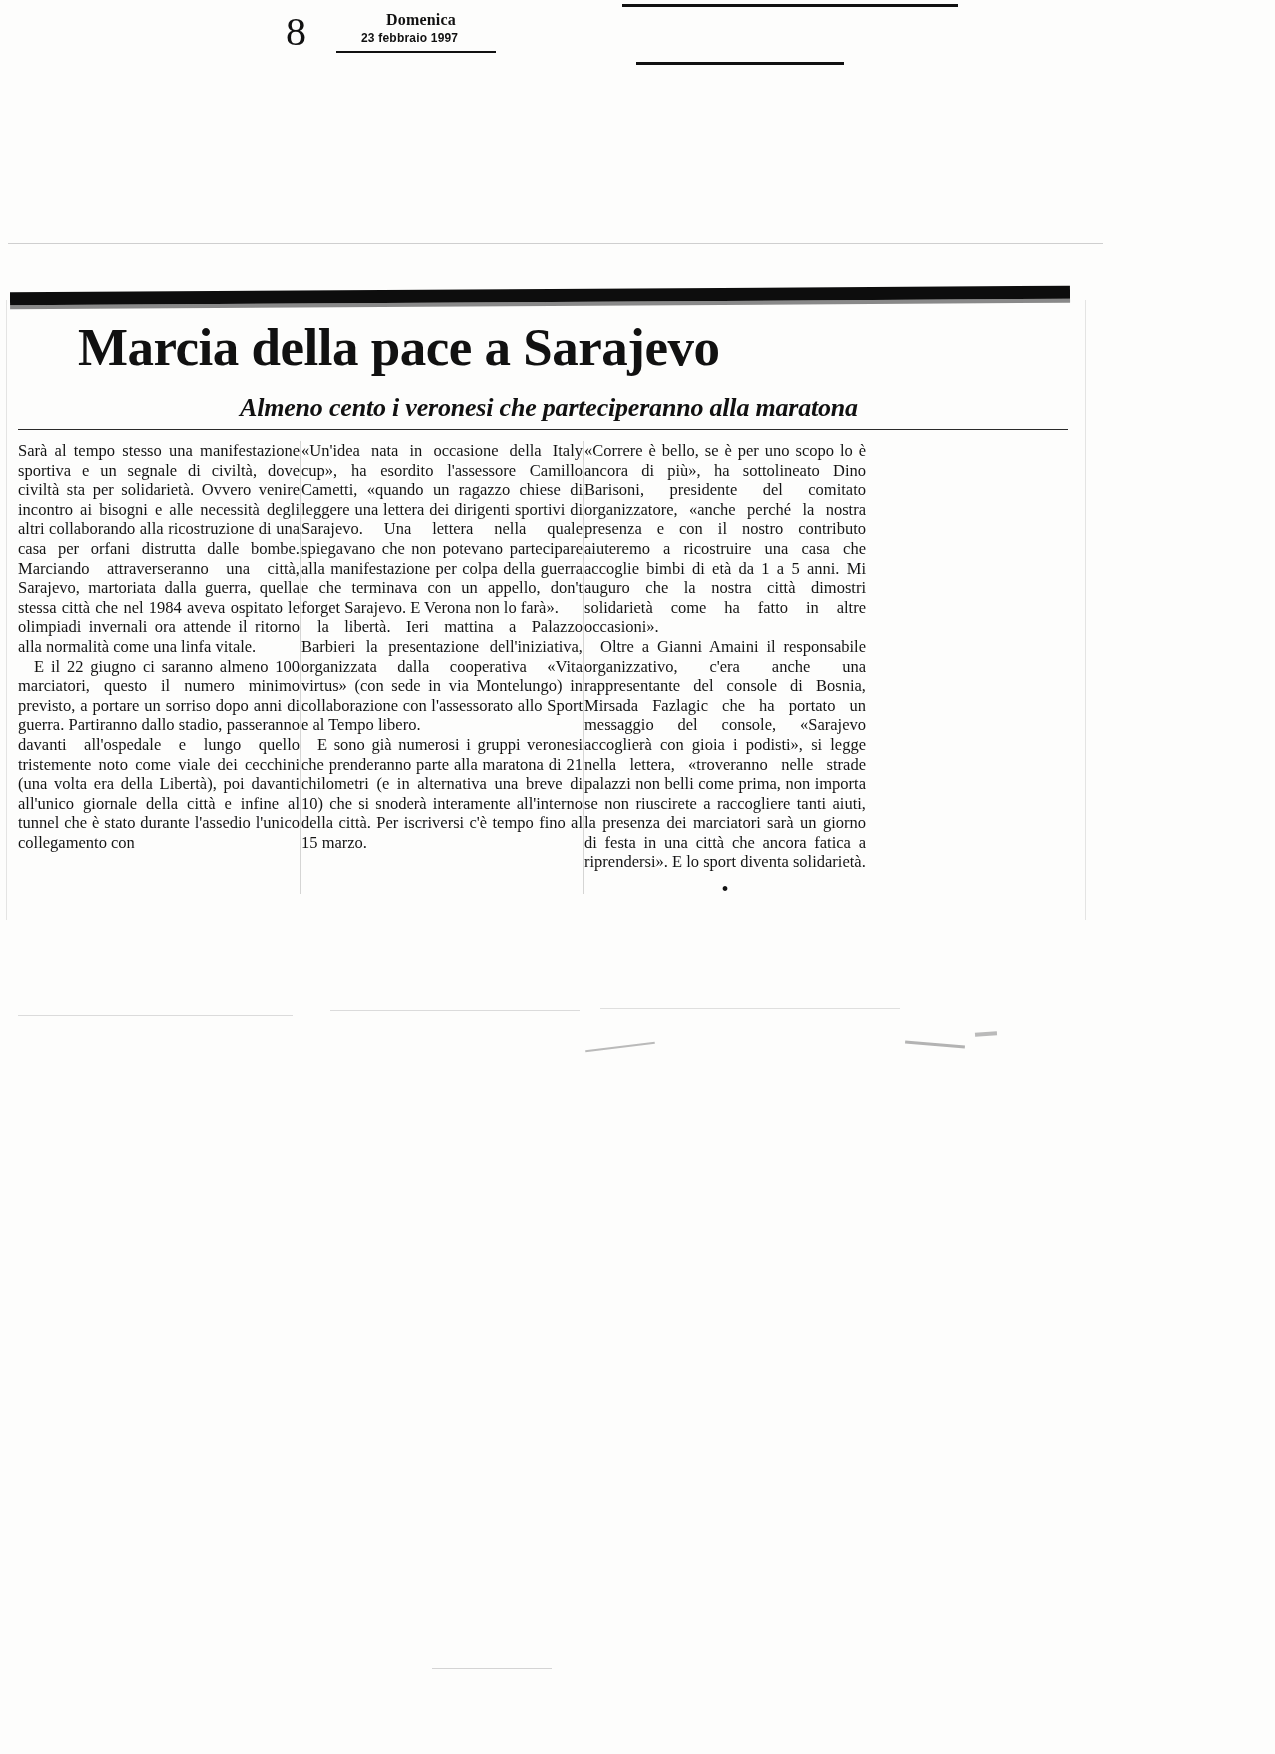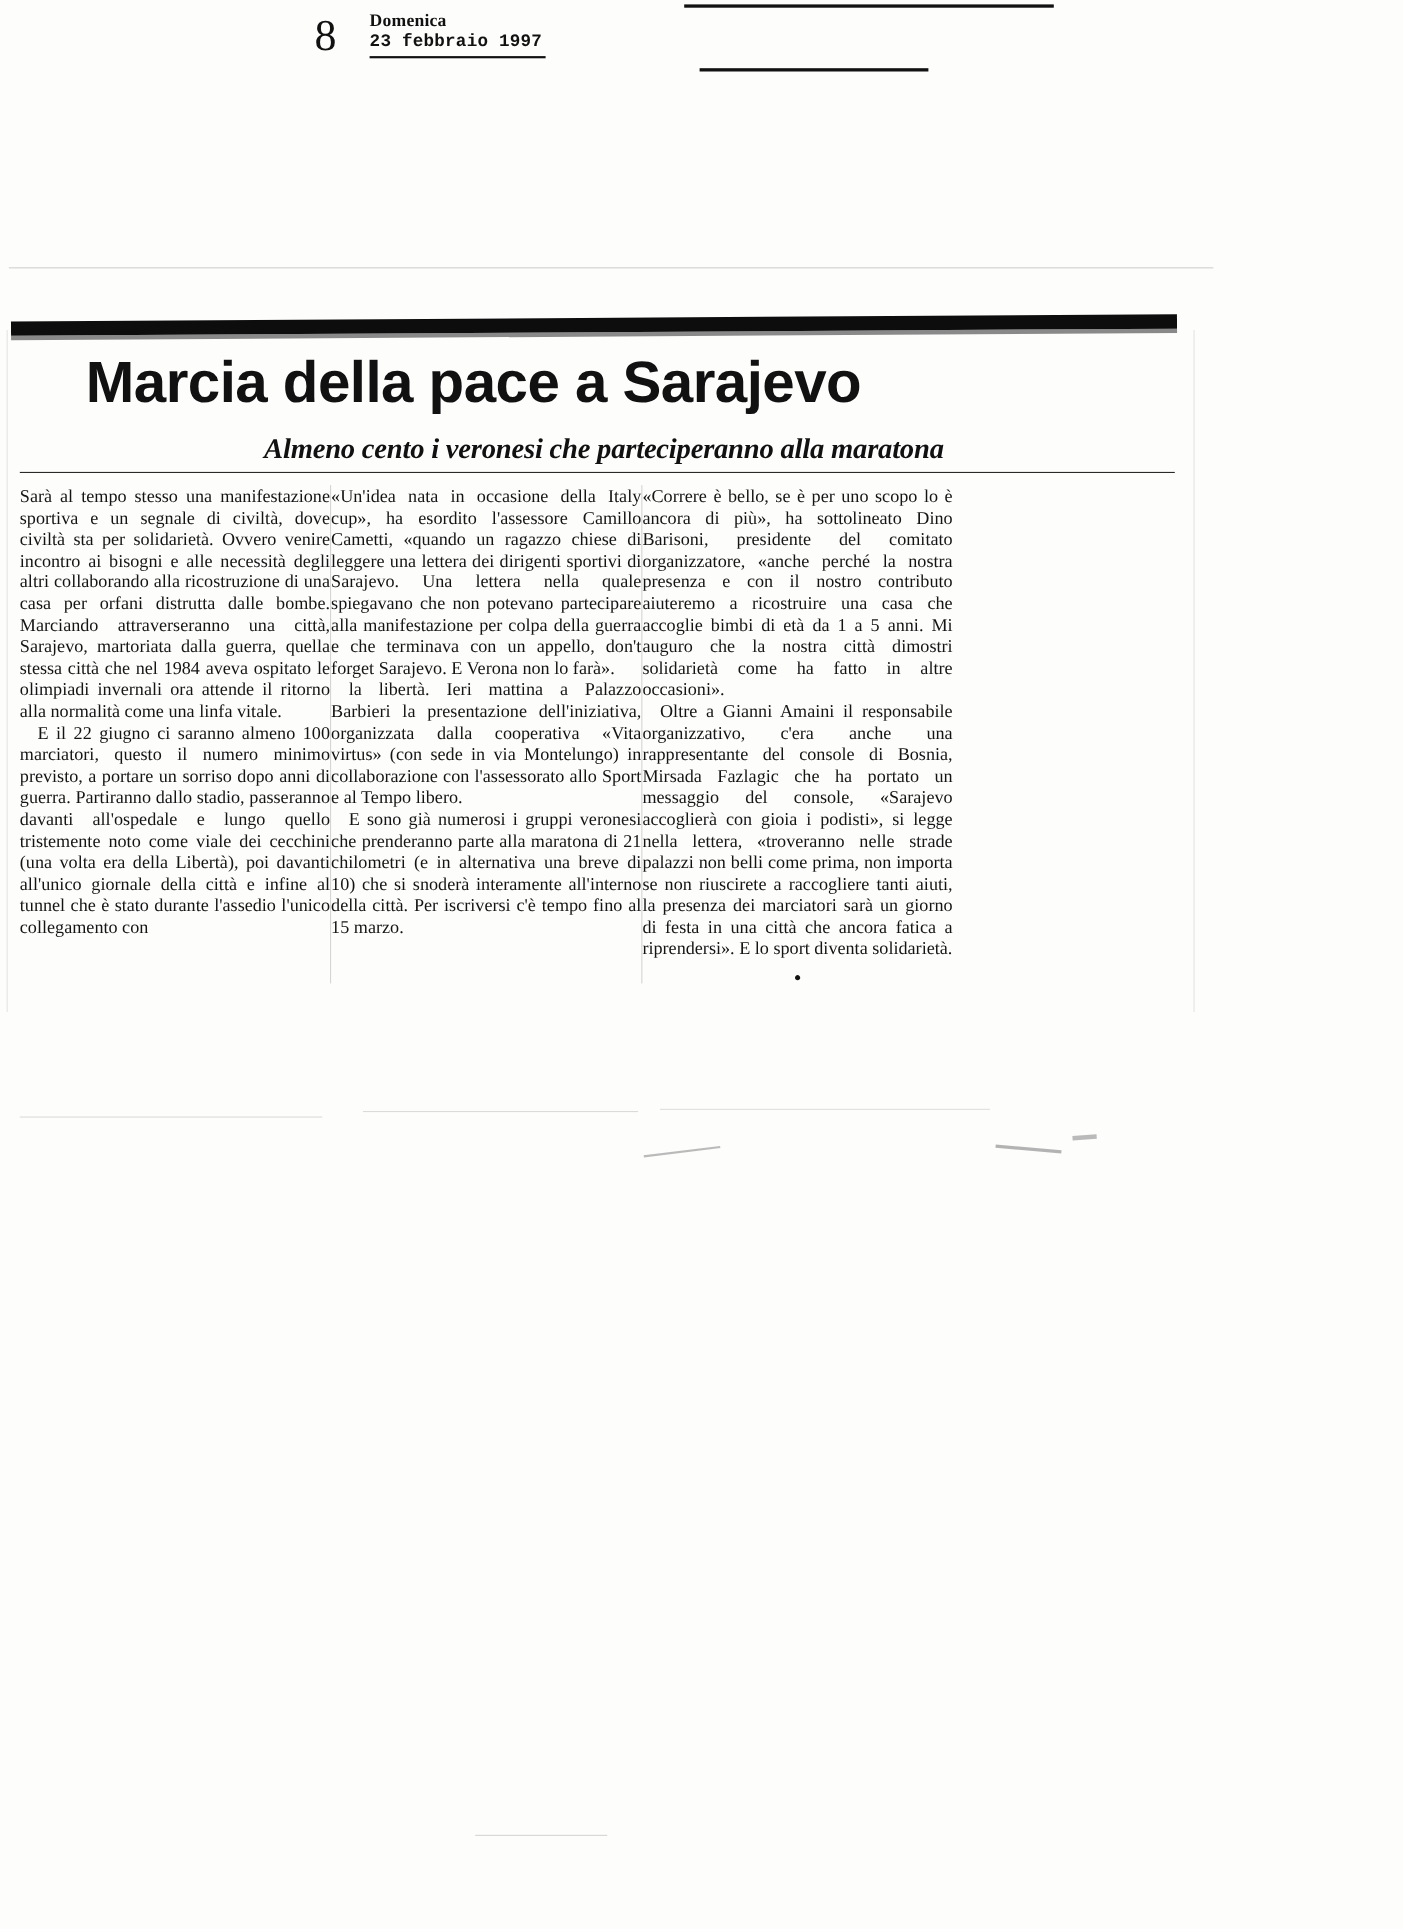--- a/index.html
+++ b/index.html
@@ -47,27 +47,29 @@
     top: 10px;
     width: 170px;
     text-align: left;
   }
   .dateblock .dow {
     font-family: "Liberation Serif", serif;
     font-weight: bold;
     font-size: 16px;
     line-height: 19px;
     letter-spacing: 0.2px;
+    text-align: center;
   }
   .dateblock .dat {
-    font-family: Liberation Mono, monospace;
-    font-weight: bold;
-    font-size: 16px;
+    font-family: Liberation Sans, sans-serif;
+    font-weight: bold;
+    font-size: 12px;
     line-height: 19px;
     letter-spacing: 0.2px;
+    margin-left: 25px;
   }
   .dateblock .rule {
     margin-top: 3px;
     border-bottom: 2px solid #111;
     width: 160px;
   }
   .nameplate-rule-top {
     position: absolute;
     left: 622px;
     top: 4px;
@@ -123,21 +125,21 @@
     width: 1060px;
     height: 4px;
     background: #2a2a2a;
     opacity: 0.55;
   }
   .headline {
     position: absolute;
     left: 78px;
     top: 74px;
     width: 960px;
-    font-family: Liberation Sans, sans-serif;
+    font-family: Liberation Serif, serif;
     font-size: 53px;
     font-weight: bold;
     letter-spacing: -0.5px;
     white-space: nowrap;
   }
   .subhead {
     position: absolute;
     left: 44px;
     top: 150px;
     width: 1010px;

